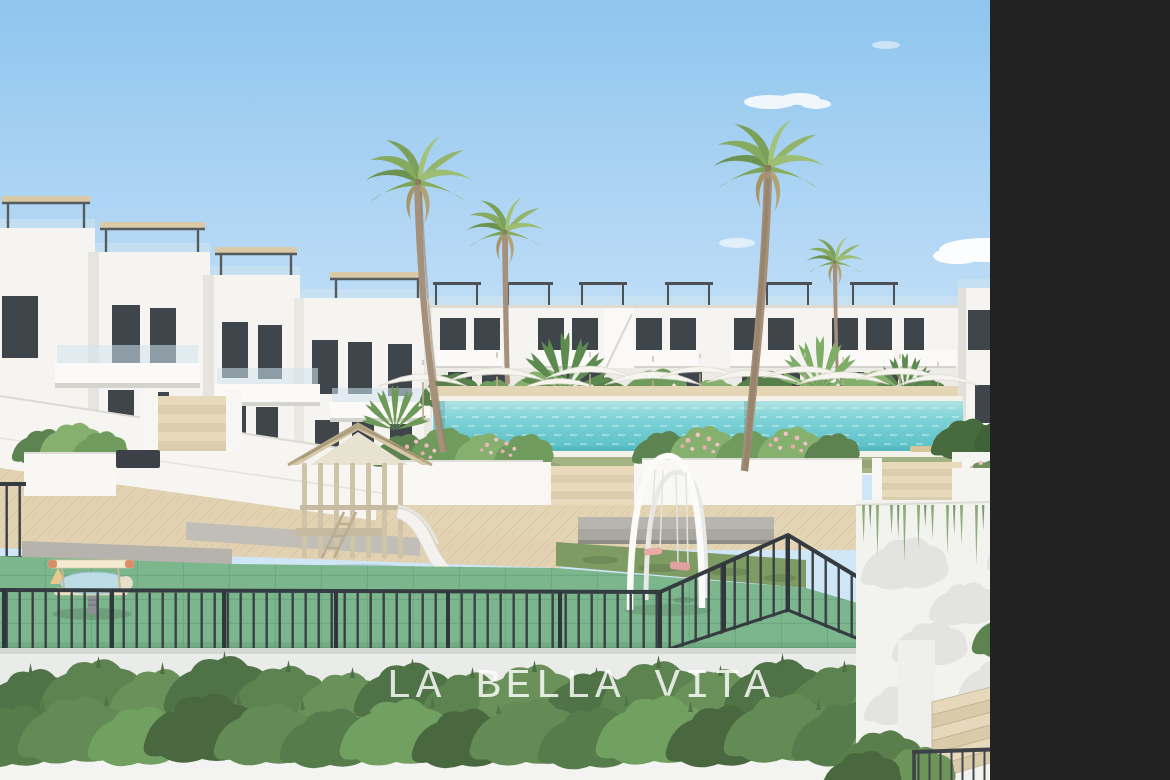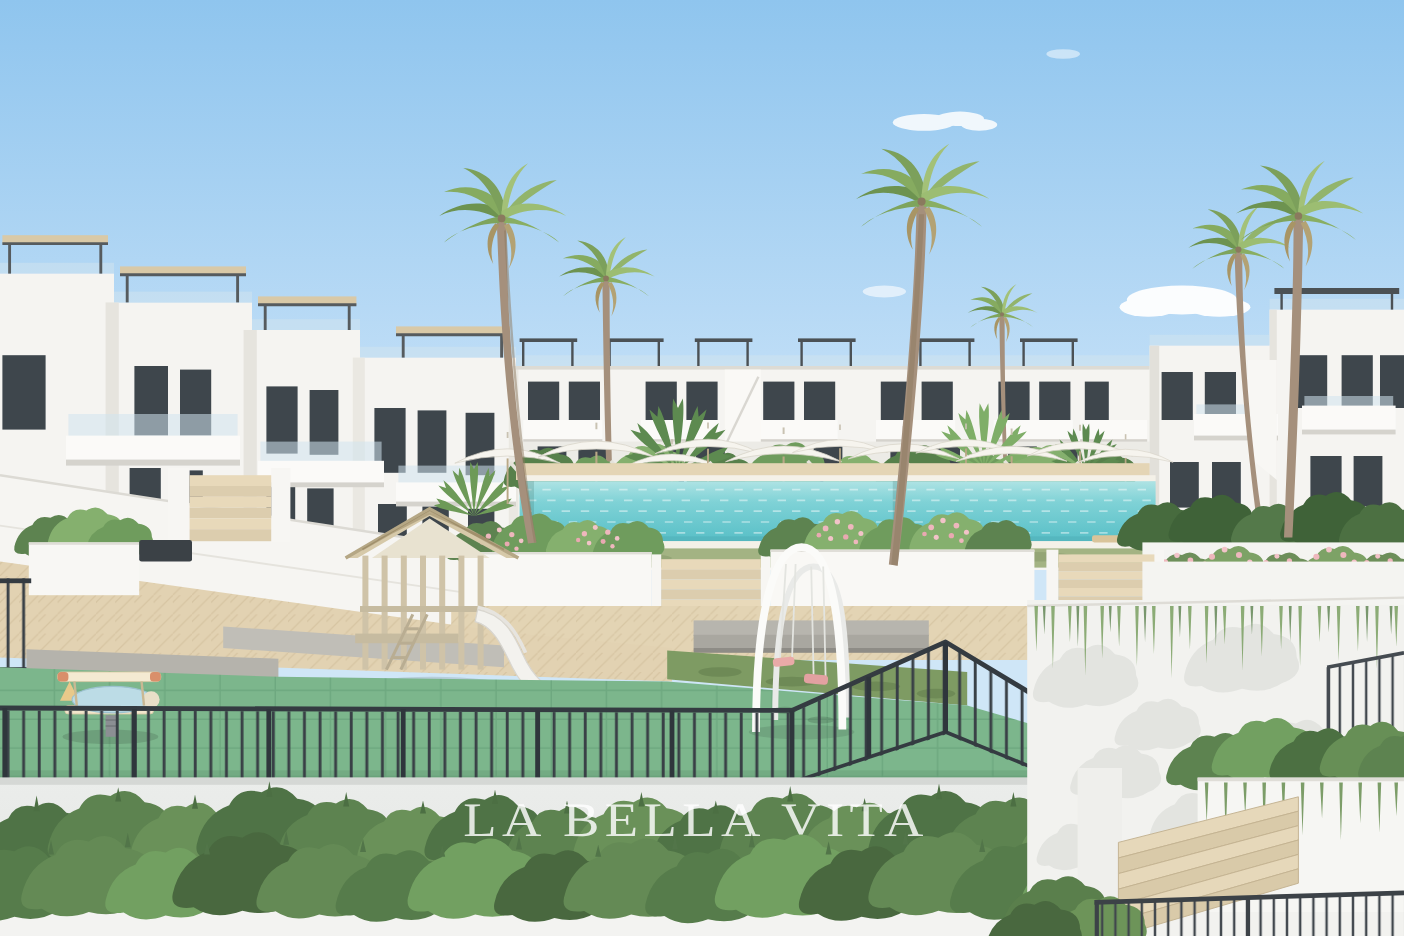--- a/index.html
+++ b/index.html
@@ -1,17 +1,17 @@
 <!DOCTYPE html>
 <html><head>
 <meta charset="utf-8">
 <style>
   html,body{margin:0;padding:0;background:#222;}
-  .stage{position:relative;width:1170px;height:780px;overflow:hidden;background:#cfe6f7;
-         font-family:Liberation Serif, serif;}
+  .stage{position:relative;width:990px;height:780px;overflow:hidden;background:#cfe6f7;
+         font-family:Liberation Mono, monospace;}
   svg{display:block}
   .w{fill:#3e464c}
   .bal{fill:#fbfaf8}
   .bs{fill:#d5d3cd}
   .gl{fill:#cfe3ee;opacity:.55}
   .tan{fill:#d9c9a7}
   .wall{fill:#f7f6f3}
   .stepA{fill:#e8d9ba}
   .stepB{fill:#dccdae}
   .wm1{font-size:40px;letter-spacing:4px;fill:#ffffff;opacity:.82;font-weight:400}

